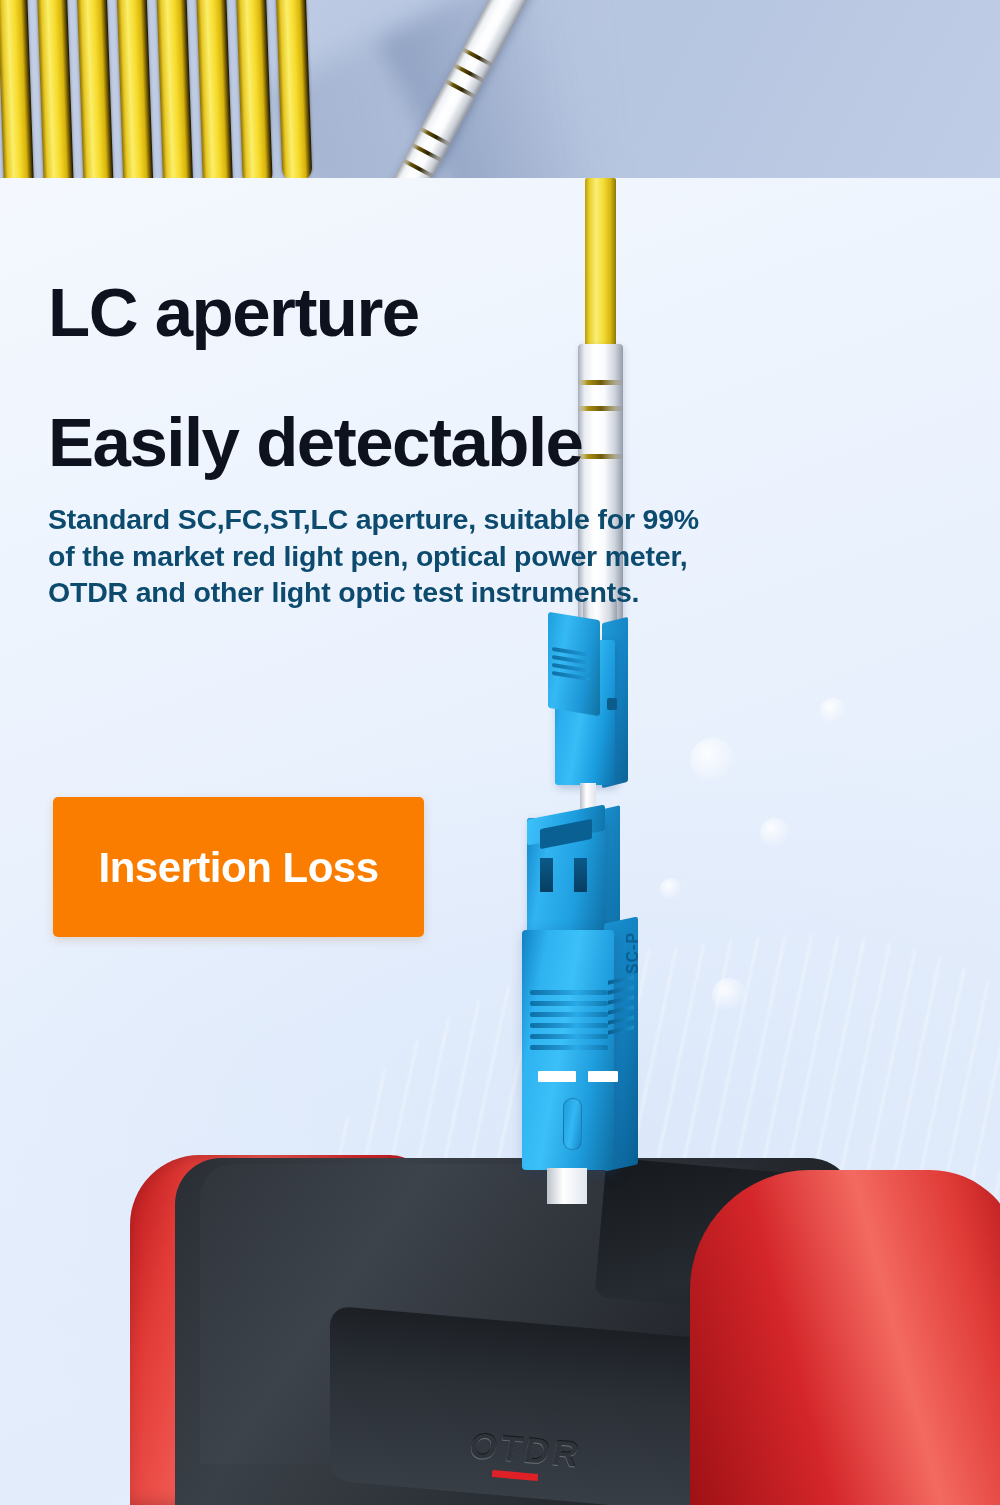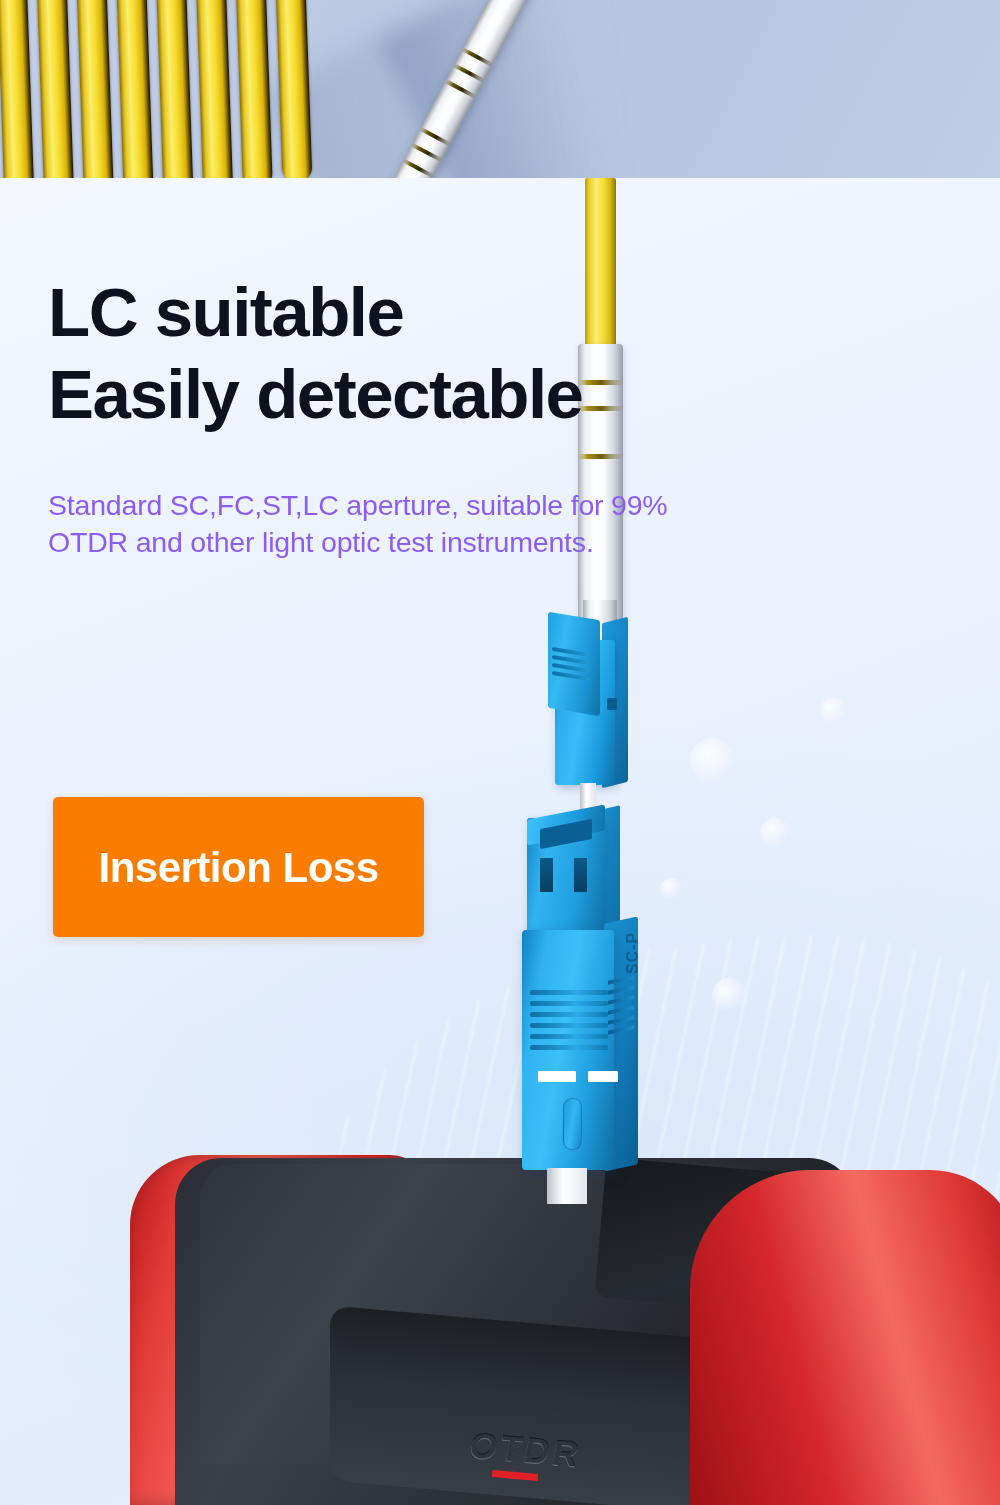--- a/index.html
+++ b/index.html
@@ -71,24 +71,24 @@
     position:absolute; border-radius:50%;
     background:radial-gradient(circle at 38% 34%, rgba(255,255,255,.85), rgba(255,255,255,.12) 62%, rgba(255,255,255,0) 72%);
   }
 
   
   .headline {
     position:absolute; left:48px; top:272px; z-index:14;
     color:#0D121E; font-size:69px; line-height:82px;
     font-weight:700; letter-spacing:-1.5px; white-space:nowrap;
   }
-  .headline .l2 { display:block; }
+  .headline .l2 { display:block;margin-top:48px; }
   .subcopy {
-    position:absolute; left:48px; top:487px; z-index:14; width:840px;
-    color:#8b5cf6; font-size:28.5px; line-height:36.5px; font-weight:400;
+    position:absolute; left:48px; top:501px; z-index:14; width:840px;
+    color:#0c4a6e; font-size:28.5px; line-height:36.5px; font-weight:700;
     letter-spacing:-0.2px;
   }
   .subcopy span { display:block; white-space:nowrap; }
 
   
   .badge {
     position:absolute; left:53px; top:797px; width:371px; height:140px; z-index:16;
     background:#FA7D00; border-radius:5px;
     display:flex; flex-direction:row; align-items:center; justify-content:center;
     box-shadow:0 3px 10px rgba(160,80,0,.18);
@@ -410,26 +410,27 @@
 
   <div class="port" style="left:330px; top:1318px; width:50px; height:110px;"></div>
   <div class="port-cap" style="left:318px; top:1406px; width:74px; height:34px;"></div>
   <div class="port" style="left:652px; top:1340px; width:50px; height:112px;"></div>
   <div class="port-cap" style="left:640px; top:1432px; width:76px; height:36px;"></div>
 
   <div class="otdr-text">OTDR</div>
   <div class="red-stripe"></div>
 
   <div class="headline">
-    <span class="l1">LC suitable</span>
+    <span class="l1">LC aperture</span>
     <span class="l2">Easily detectable</span>
   </div>
 
   <div class="subcopy">
     <span>Standard SC,FC,ST,LC aperture, suitable for 99%</span>
+    <span>of the market red light pen, optical power meter,</span>
     <span>OTDR and other light optic test instruments.</span>
   </div>
 
   <div class="badge">
     <div class="b1">Insertion Loss</div>
   </div>
 
 </div>
 
 </body></html>

